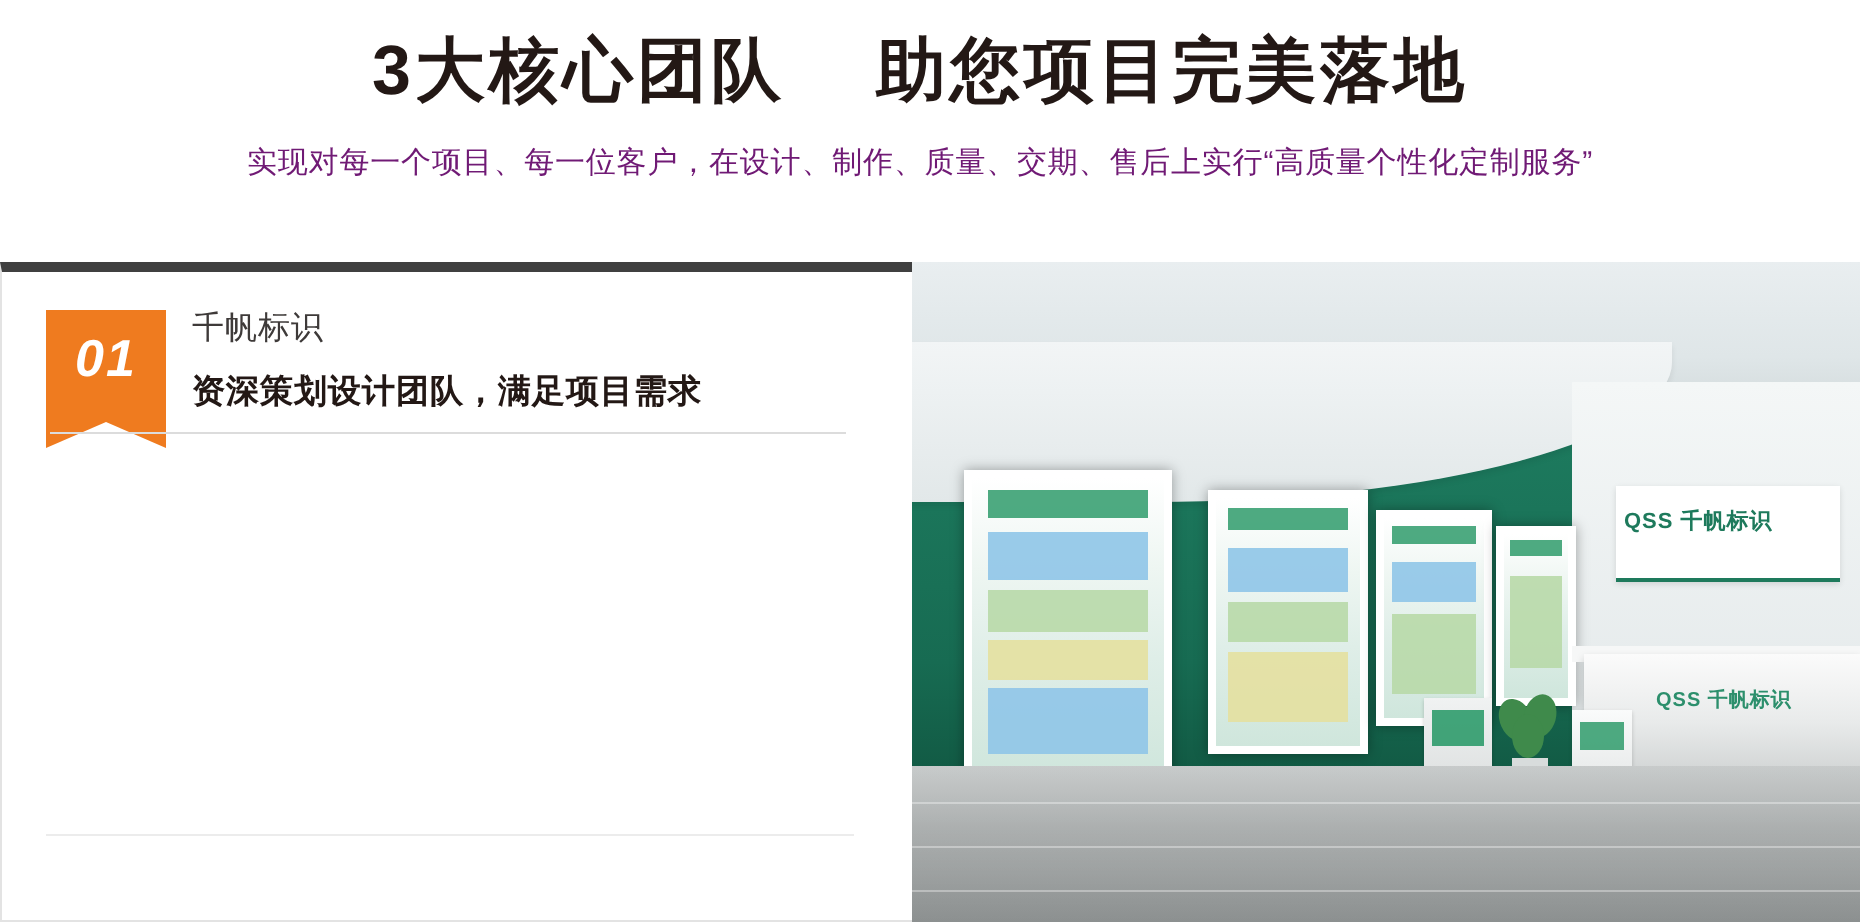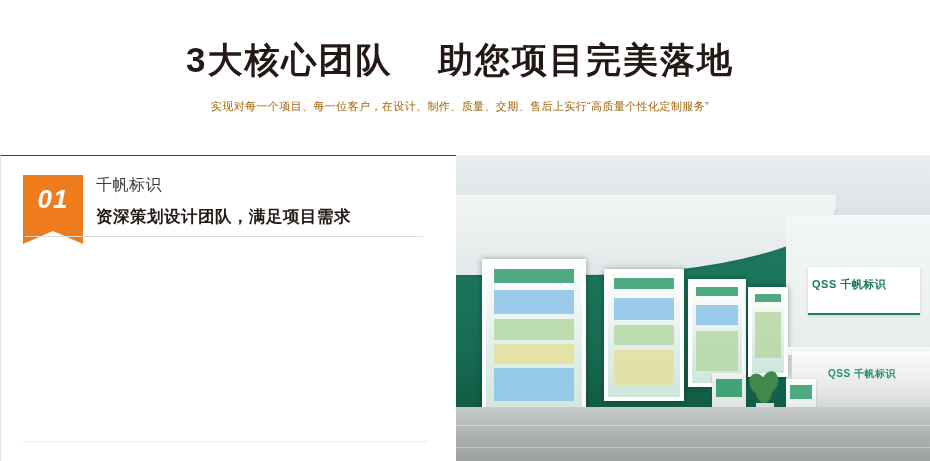--- a/index.html
+++ b/index.html
@@ -19,38 +19,37 @@
     height: 461px;
     position: relative;
     background: #ffffff;
   }
 
   
   .header {
     width: 920px;
     padding-top: 14px;
     text-align: center;
-    margin-top: 24px;
   }
   .header-title {
     font-size: 35px;
     font-weight: bold;
     color: #231815;
     letter-spacing: 2px;
     line-height: 44px;
     white-space: nowrap;
   }
   .header-title .gap {
     display: inline-block;
     width: 22px;
   }
   .header-sub {
     margin-top: 14px;
-    font-size: 11px;
-    color: #a16207;
+    font-size: 15px;
+    color: #701a75;
     letter-spacing: 0.4px;
     line-height: 20px;
     white-space: nowrap;
   }
 
   
   .content {
     position: absolute;
     top: 131px;
     left: 0;
@@ -58,21 +57,21 @@
     height: 330px;
   }
 
   .left-col {
     position: absolute;
     top: 0;
     left: 0;
     width: 456px;
     height: 330px;
     background: #ffffff;
-    border-top: 1px solid #404040;
+    border-top: 5px solid #404040;
     border-bottom: 1px solid #e3e3e3;
     border-left: 1px solid #e3e3e3;
     box-sizing: border-box;
   }
 
   
   .ribbon {
     position: absolute;
     top: 19px;
     left: 22px;

